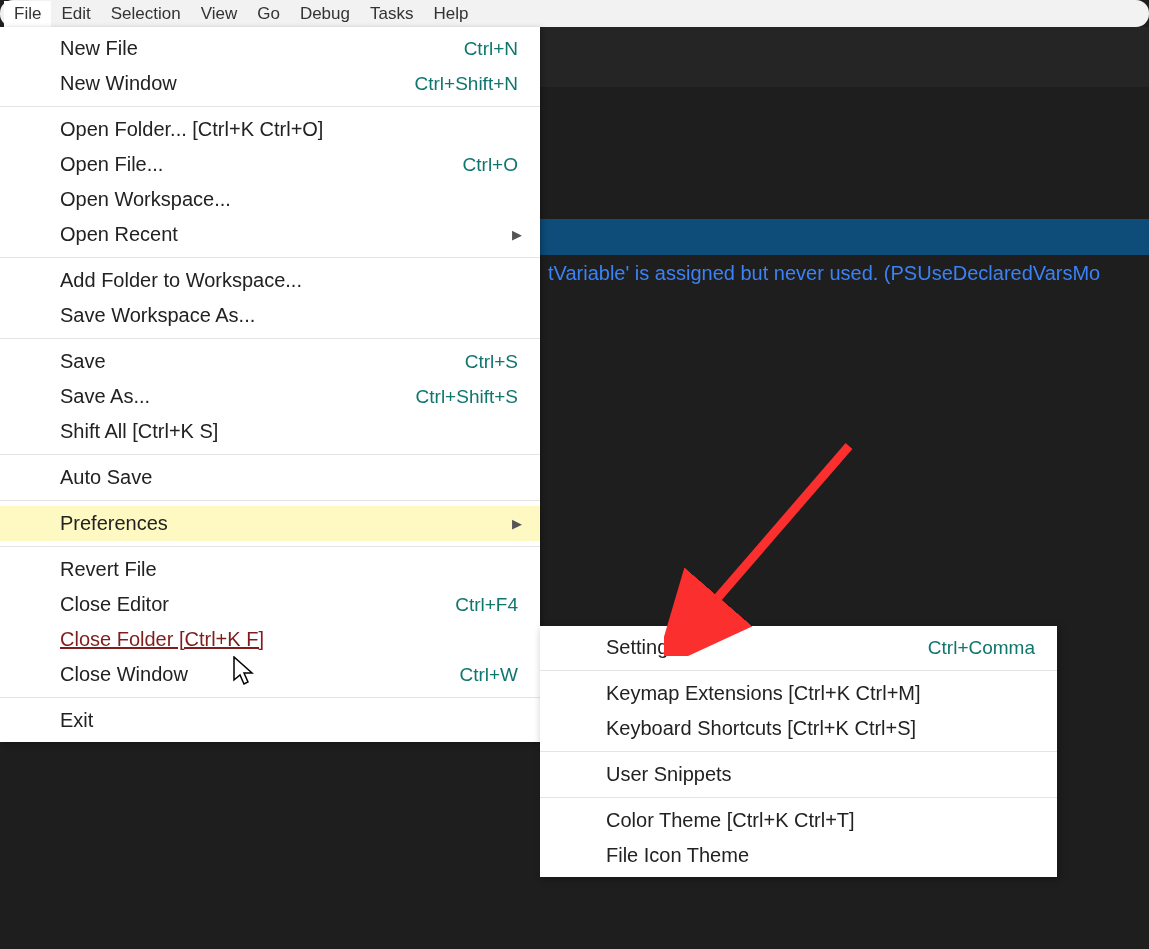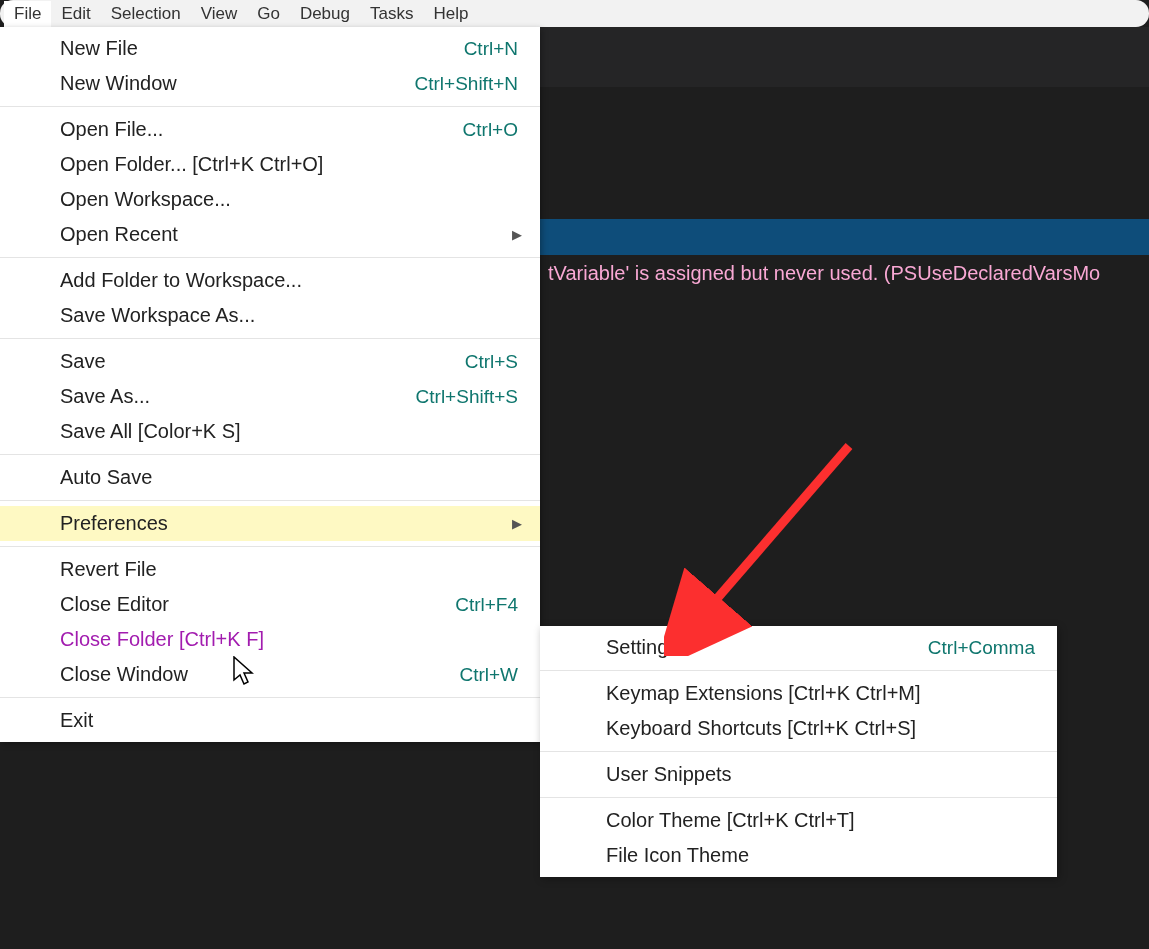--- a/index.html
+++ b/index.html
@@ -59,21 +59,21 @@
       right: 0;
       height: 36px;
       background: #0e4d7a;
     }
     .problem-text {
       position: absolute;
       top: 262px;
       left: 548px;
       right: 0;
       font-size: 20px;
-      color: #f9a8d4;
+      color: #3b82f6;
       white-space: nowrap;
     }
     .dropdown {
       position: absolute;
       top: 27px;
       left: 0;
       width: 540px;
       background: #fff;
       box-shadow: 2px 2px 6px rgba(0,0,0,0.3);
       z-index: 20;
@@ -83,21 +83,22 @@
       display: flex;
       justify-content: space-between;
       align-items: center;
       padding: 6px 22px 6px 60px;
       font-size: 20px;
       color: #222;
       position: relative;
       gap: 36px;
     }
     .menu-item.disabled {
-      color: #a21caf;
+      color: #7f1d1d;
+      text-decoration: underline;
     }
     .menu-item.hover {
       background: #fef9c3;
     }
     .shortcut {
       color: #0f766e;
       font-size: 19px;
     }
     .separator {
       height: 1px;
@@ -167,27 +168,27 @@
     <div class="menu-item">
       <span>New File</span>
       <span class="shortcut">Ctrl+N</span>
     </div>
     <div class="menu-item">
       <span>New Window</span>
       <span class="shortcut">Ctrl+Shift+N</span>
     </div>
     <div class="separator"></div>
     <div class="menu-item">
+      <span>Open Folder... [Ctrl+K Ctrl+O]</span>
+    </div>
+    <div class="menu-item">
       <span>Open File...</span>
       <span class="shortcut">Ctrl+O</span>
     </div>
     <div class="menu-item">
-      <span>Open Folder... [Ctrl+K Ctrl+O]</span>
-    </div>
-    <div class="menu-item">
       <span>Open Workspace...</span>
     </div>
     <div class="menu-item">
       <span>Open Recent</span>
       <span class="submenu-arrow">▶</span>
     </div>
     <div class="separator"></div>
     <div class="menu-item">
       <span>Add Folder to Workspace...</span>
     </div>
@@ -197,21 +198,21 @@
     <div class="separator"></div>
     <div class="menu-item">
       <span>Save</span>
       <span class="shortcut">Ctrl+S</span>
     </div>
     <div class="menu-item">
       <span>Save As...</span>
       <span class="shortcut">Ctrl+Shift+S</span>
     </div>
     <div class="menu-item">
-      <span>Save All [Color+K S]</span>
+      <span>Shift All [Ctrl+K S]</span>
     </div>
     <div class="separator"></div>
     <div class="menu-item">
       <span>Auto Save</span>
     </div>
     <div class="separator"></div>
     <div class="menu-item hover">
       <span>Preferences</span>
       <span class="submenu-arrow">▶</span>
     </div>

